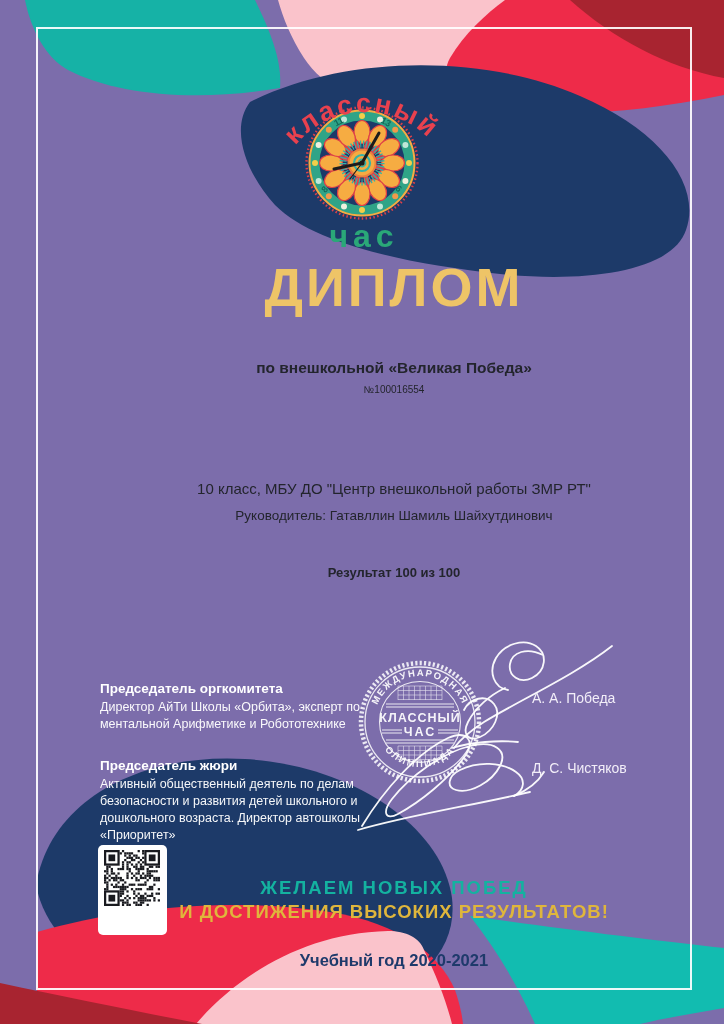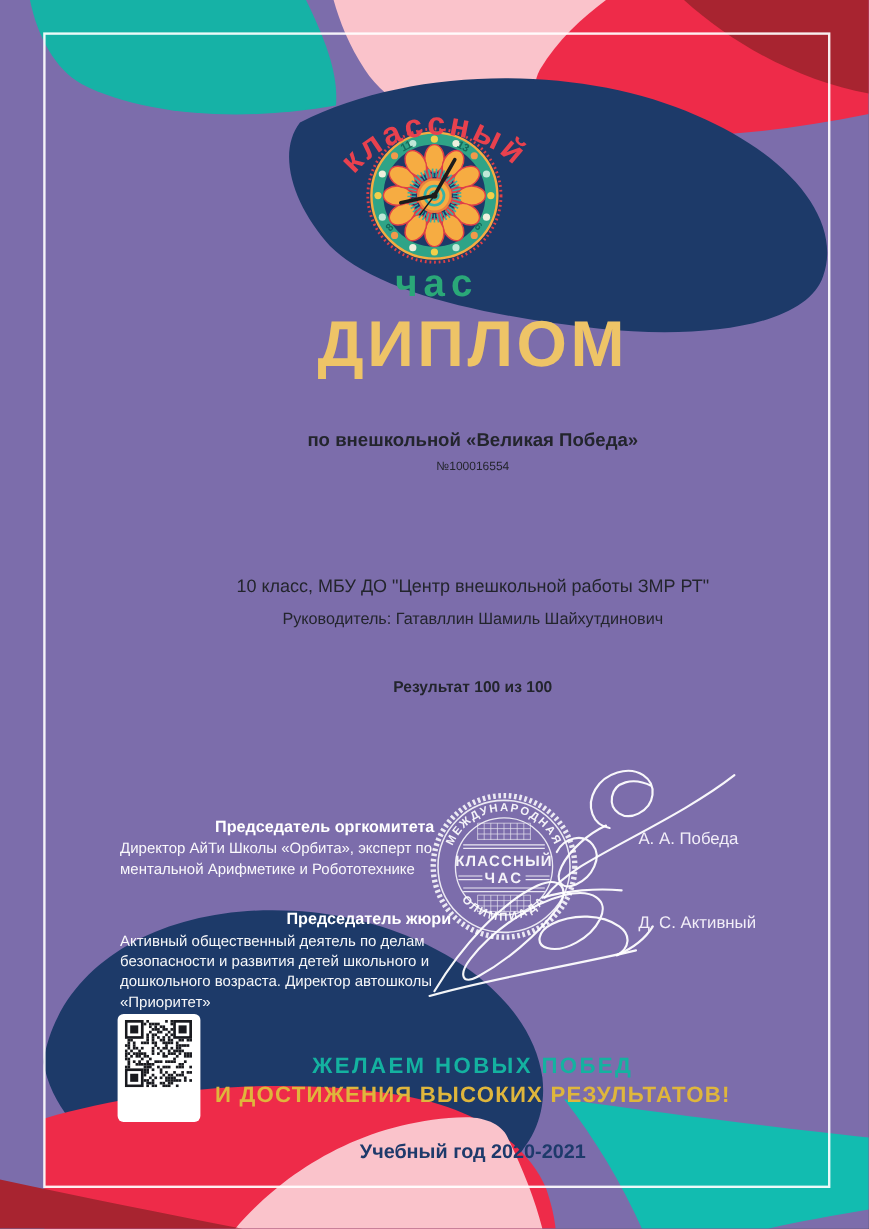--- a/index.html
+++ b/index.html
@@ -19,21 +19,21 @@
   .title{top:256px;font-size:54px;font-weight:bold;letter-spacing:3px;color:#eec467;}
   .sub1{top:319px;font-size:16.5px;font-weight:bold;}
   .sub2{top:359px;font-size:15.5px;font-weight:bold;}
   .num{top:384px;font-size:10px;}
   .awarded{top:430px;font-size:14px;}
   .name{top:453px;font-size:16px;font-weight:bold;}
   .school{top:480px;font-size:15px;}
   .teacher{top:508px;font-size:13.5px;}
   .result{top:565px;font-size:13px;font-weight:bold;}
   .sigblock{position:absolute;z-index:4;color:#fff;}
-  .sigblock .role{font-size:13.5px;font-weight:bold;margin-bottom:3px;text-align:right;}
+  .sigblock .role{font-size:13.5px;font-weight:bold;margin-bottom:3px;}
   .sigblock .desc{font-size:12.5px;line-height:17px;color:rgba(255,255,255,.96);}
   .signame{position:absolute;z-index:5;color:#f2eef8;font-size:14px;}
   .qr-card{
     position:absolute;left:98px;top:845px;width:69px;height:90px;
     background:#fff;border-radius:5px;z-index:4;
   }
   .qr-card svg{position:absolute;left:6px;top:5px;}
   .wish1{top:877px;font-size:18.5px;font-weight:bold;letter-spacing:2px;color:#14b2a0;z-index:4;}
   .wish2{top:901px;font-size:18.5px;font-weight:bold;letter-spacing:1px;color:#dfb63c;z-index:4;}
   .year{top:951px;font-size:16.5px;font-weight:bold;color:#1e3a6b;z-index:4;}
@@ -219,21 +219,21 @@
       </g>
       <g>
         <path d="M 362 826 C 385 788 418 752 448 738 C 466 730 476 740 465 756 C 448 780 420 802 398 814 C 385 821 382 812 392 799 C 410 776 442 753 470 746 C 494 740 508 750 500 766 C 492 782 470 794 456 790 C 446 787 448 776 460 770 C 478 761 502 762 516 772 C 526 779 525 790 514 796"></path>
         <path d="M 358 830 C 410 815 470 806 530 792"></path>
         <path d="M 514 796 C 528 790 538 782 544 772"></path>
       </g>
     </g>
   </svg>
 
   <div class="signame" style="left:532px;top:690px;">А. А. Победа</div>
-  <div class="signame" style="left:532px;top:760px;">Д. С. Активный</div>
+  <div class="signame" style="left:532px;top:760px;">Д. С. Чистяков</div>
 
   <div class="qr-card">
     <svg width="56" height="56" viewBox="0 0 55 55">
       <g id="qr-mods" fill="#191a1f">
           <rect x="17.60" y="0.00" width="2.2" height="2.2"></rect>
           <rect x="33.00" y="0.00" width="2.2" height="2.2"></rect>
           <rect x="37.40" y="0.00" width="2.2" height="2.2"></rect>
           <rect x="15.40" y="2.20" width="2.2" height="2.2"></rect>
           <rect x="19.80" y="2.20" width="2.2" height="2.2"></rect>
           <rect x="22.00" y="2.20" width="2.2" height="2.2"></rect>

